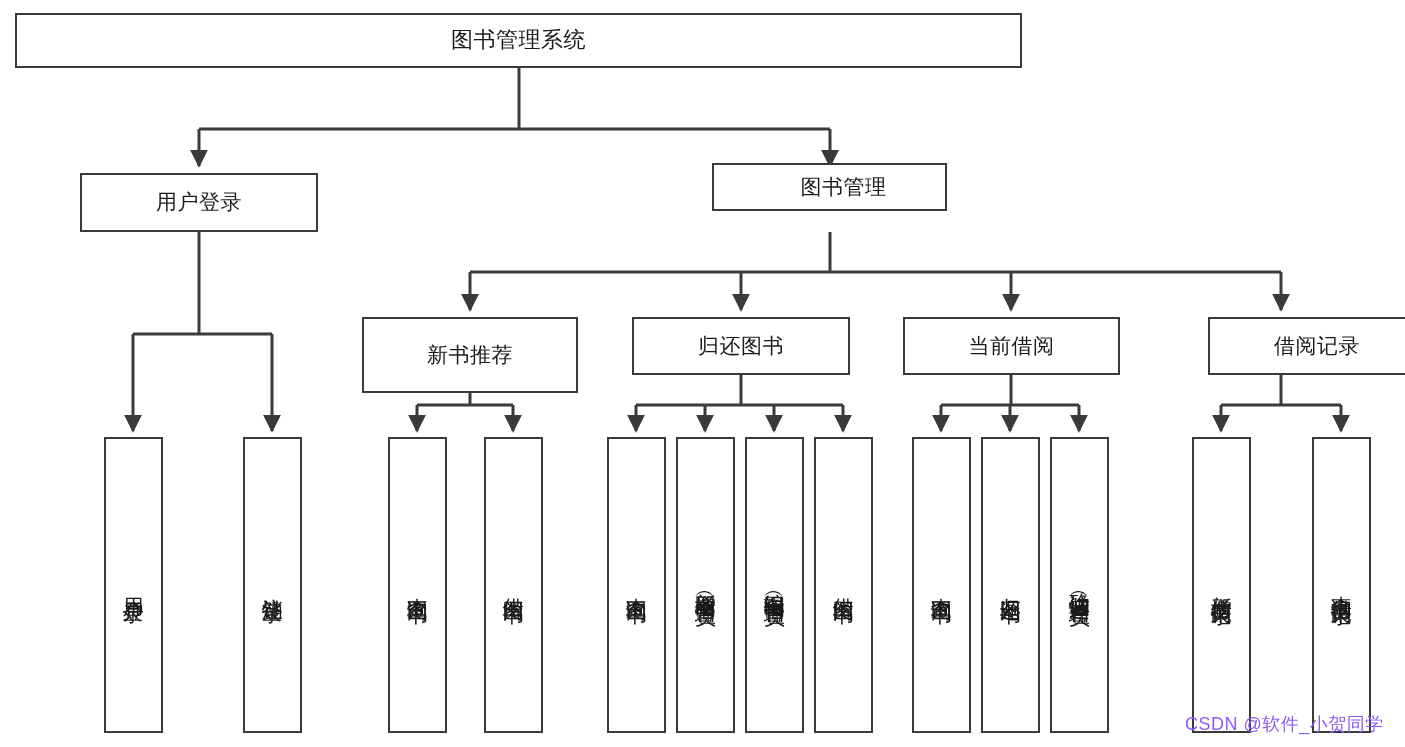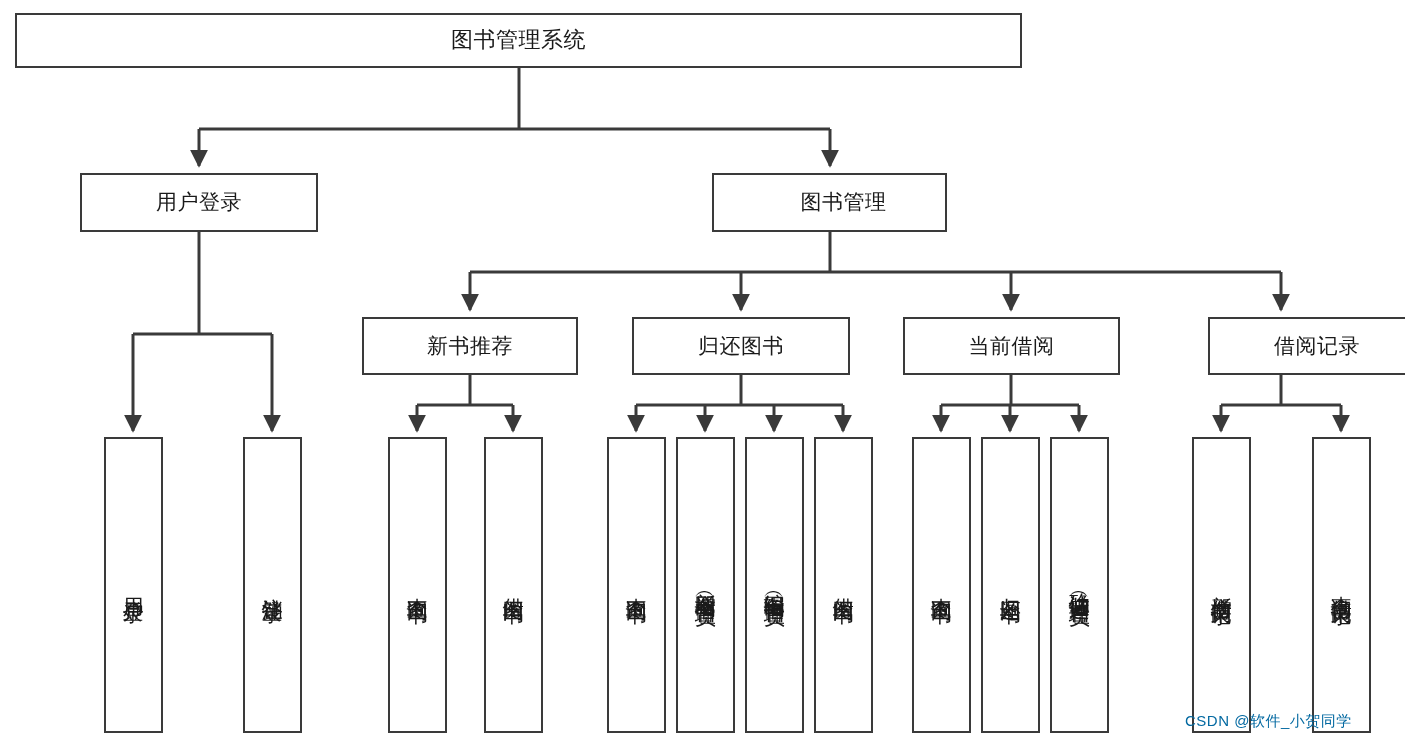--- a/index.html
+++ b/index.html
@@ -60,22 +60,22 @@
     text-orientation: upright;
     font-size: 21px;
     line-height: 1.12;
     letter-spacing: 2px;
     max-height: 100%;
   }
   .watermark {
     position: absolute;
     left: 1185px;
     top: 712px;
-    font-size: 15px;
-    color: #0369a1;
+    font-size: 18px;
+    color: #8b5cf6;
     white-space: nowrap;
     letter-spacing: 0.5px;
   }
 </style>
 </head>
 <body>
 
 <div id="canvas">
 
   <svg class="edges" viewBox="0 0 1405 747" xmlns="http://www.w3.org/2000/svg">
@@ -128,25 +128,25 @@
     </g>
   </svg>
 
   <div class="node horiz root" style="left:15px; top:13px; width:1007px; height:55px;">
     <span class="label">图书管理系统</span>
   </div>
 
   <div class="node horiz" style="left:80px; top:173px; width:238px; height:59px;">
     <span class="label">用户登录</span>
   </div>
-  <div class="node horiz" style="left:712px; top:173px; width:235px; height:59px;padding-left:28px;">
+  <div class="node horiz" style="left:712px; top:163px; width:235px; height:48px;padding-left:28px;">
     <span class="label">图书管理</span>
   </div>
 
-  <div class="node horiz" style="left:362px; top:317px; width:216px; height:58px;">
+  <div class="node horiz" style="left:362px; top:317px; width:216px; height:76px;">
     <span class="label">新书推荐</span>
   </div>
   <div class="node horiz" style="left:632px; top:317px; width:218px; height:58px;">
     <span class="label">归还图书</span>
   </div>
   <div class="node horiz" style="left:903px; top:317px; width:217px; height:58px;">
     <span class="label">当前借阅</span>
   </div>
   <div class="node horiz" style="left:1172px; top:317px; width:218px; height:58px;margin-left:36px;">
     <span class="label">借阅记录</span>

